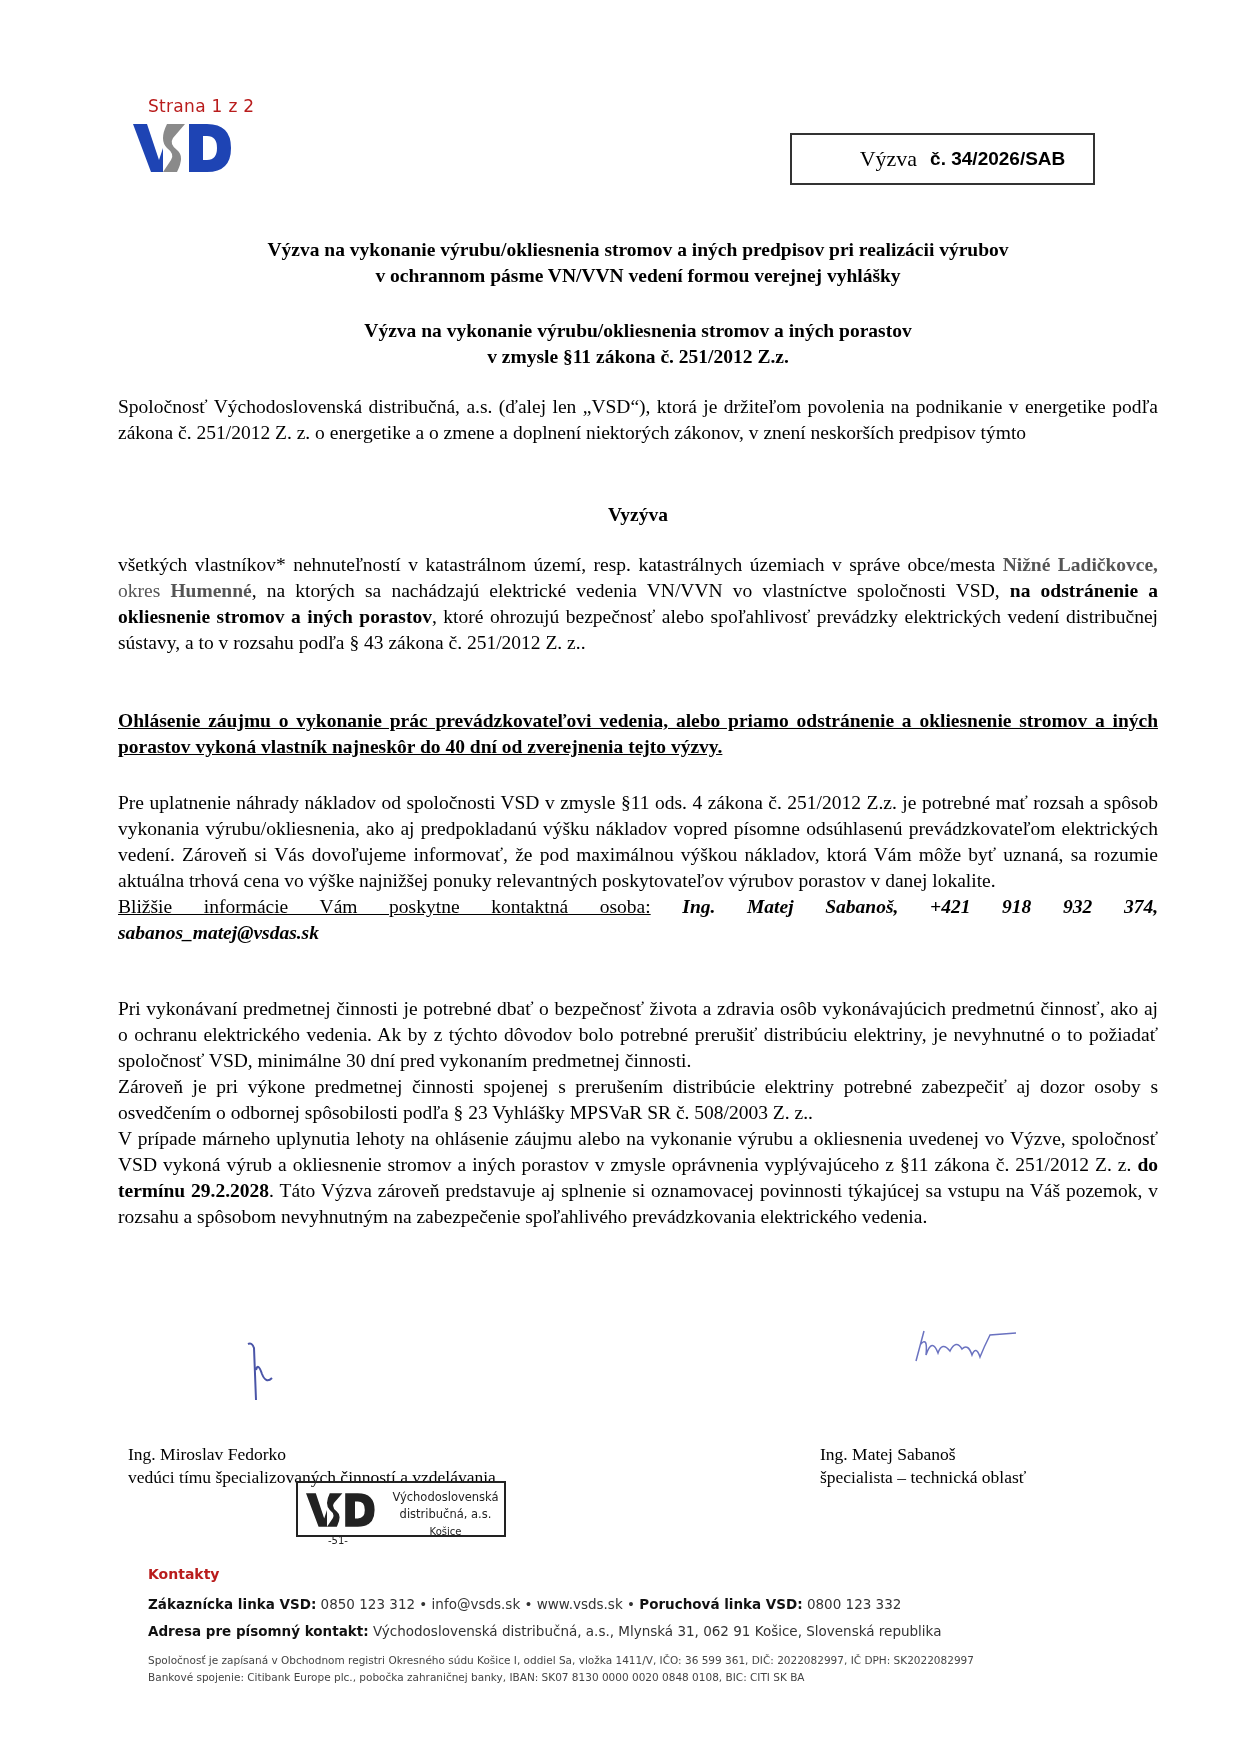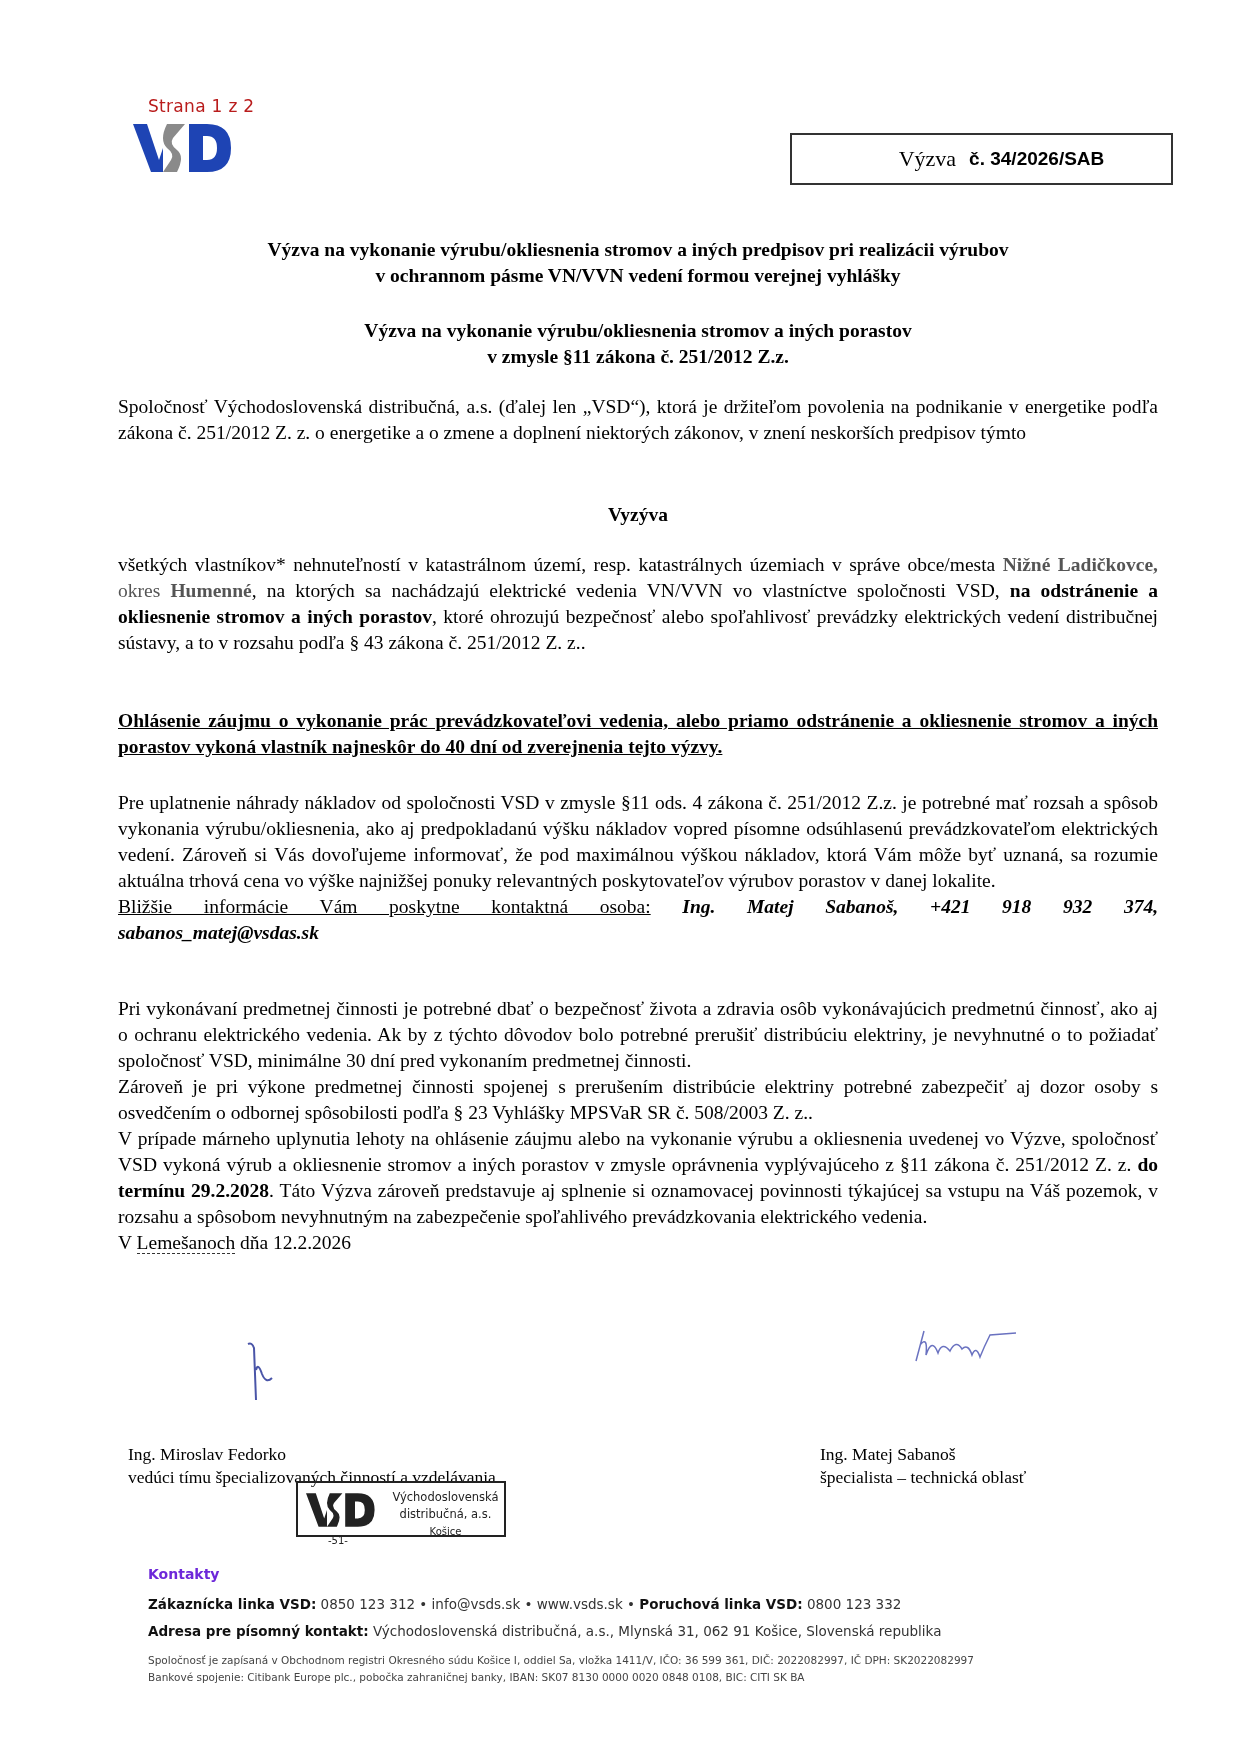--- a/index.html
+++ b/index.html
@@ -1,38 +1,38 @@
 <!DOCTYPE html>
 <html><head>
 <meta charset="utf-8">
 <style>
   html, body { margin:0; padding:0; background:#ffffff; }
   body { width:1241px; height:1755px; position:relative; overflow:hidden;
          font-family:"Liberation Serif", serif; color:#000; }
   .abs { position:absolute; }
   .page-label { left:148px; top:96px; font-family:"DejaVu Sans", sans-serif; font-size:17px; color:#b91c1c; letter-spacing:0.3px;text-align:right; }
   .logo { left:133px; top:122px; width:100px; height:52px; }
-  .ref-box { left:790px; top:133px; width:383px; height:52px; border:2px solid #333; box-sizing:border-box;
+  .ref-box { left:790px; top:133px; width:305px; height:52px; border:2px solid #333; box-sizing:border-box;
              display:flex; align-items:center; justify-content:center; font-size:22px; padding-left:40px; }
   .ref-box .num { font-family:"Liberation Sans", sans-serif; font-weight:bold; font-size:19px; margin-left:13px; }
   .title { left:118px; width:1040px; text-align:center; font-weight:bold; font-size:19.5px; line-height:26px; }
   .para { left:118px; width:1040px; font-size:19.5px; line-height:26px; text-align:justify; }
   .para p { margin:0; }
   .just-last { text-align-last:justify; }
   .grey { color:#555; font-weight:bold; }
   .u { text-decoration:underline; }
   .dotted { border-bottom:1px dashed #333; }
   .sig-name { font-size:17.5px; text-align:left; line-height:23px; }
   .stamp { left:296px; top:1481px; width:210px; height:56px; border:2px solid #222; box-sizing:border-box; }
   .stamp-logo { position:absolute; left:8px; top:6px; width:70px; height:42px; }
   .stamp-text { position:absolute; left:90px; top:6px; width:115px; text-align:center;
                 font-family:"DejaVu Sans", sans-serif; font-size:11.5px; line-height:17px; color:#222; }
   .stamp-num { position:absolute; left:30px; top:52px; font-family:"DejaVu Sans", sans-serif; font-size:10px; color:#222; }
   .footer { left:148px; font-family:"DejaVu Sans", sans-serif; color:#333; }
-  .contacts-title { top:1566px; font-size:14px; font-weight:bold; color:#6d28d9; }
+  .contacts-title { top:1566px; font-size:14px; font-weight:bold; color:#b91c1c; }
   .f1 { top:1596px; font-size:13.5px; }
   .f2 { top:1623px; font-size:13.5px; }
   .f3 { top:1654px; font-size:10.5px; color:#444; }
   .f4 { top:1671px; font-size:10.5px; color:#444; }
   .footer b { color:#111; }
 </style>
 </head>
 <body>
 
 <div class="abs page-label">Strana 1 z 2</div>
@@ -75,21 +75,20 @@
 <div class="abs para" style="top:790px;">
   <p>Pre uplatnenie náhrady nákladov od spoločnosti VSD v zmysle §11 ods. 4 zákona č. 251/2012 Z.z. je potrebné mať rozsah a spôsob vykonania výrubu/okliesnenia, ako aj predpokladanú výšku nákladov vopred písomne odsúhlasenú prevádzkovateľom elektrických vedení. Zároveň si Vás dovoľujeme informovať, že pod maximálnou  výškou nákladov, ktorá Vám môže byť uznaná, sa rozumie aktuálna trhová cena vo výške najnižšej ponuky relevantných poskytovateľov výrubov porastov v danej lokalite.</p>
   <p class="just-last"><span class="u">Bližšie informácie Vám poskytne kontaktná osoba:</span> <b><i>Ing. Matej Sabanoš, +421 918 932 374,</i></b></p>
   <p><b><i>sabanos_matej@vsdas.sk</i></b></p>
 </div>
 
 <div class="abs para" style="top:996px;">
   <p>Pri vykonávaní predmetnej činnosti je potrebné dbať o bezpečnosť života a zdravia osôb vykonávajúcich predmetnú činnosť, ako aj o ochranu elektrického vedenia. Ak by z týchto dôvodov bolo potrebné prerušiť distribúciu elektriny, je nevyhnutné o to požiadať spoločnosť VSD, minimálne 30 dní pred vykonaním predmetnej činnosti.</p>
   <p>Zároveň je pri výkone predmetnej činnosti spojenej s prerušením distribúcie elektriny potrebné zabezpečiť aj dozor osoby s osvedčením o odbornej spôsobilosti podľa § 23 Vyhlášky MPSVaR SR č. 508/2003 Z. z..</p>
   <p><span>V prípade márneho uplynutia lehoty na ohlásenie záujmu alebo na vykonanie výrubu a okliesnenia uvedenej vo Výzve, spoločnosť VSD vykoná výrub a okliesnenie stromov a iných porastov v zmysle oprávnenia vyplývajúceho z §11 zákona č. 251/2012 Z. z. </span><b>do termínu 29.2.2028</b><span>. Táto Výzva zároveň predstavuje aj splnenie si oznamovacej povinnosti týkajúcej sa vstupu na Váš pozemok, v rozsahu a spôsobom nevyhnutným na zabezpečenie spoľahlivého prevádzkovania elektrického vedenia.</span></p>
-  <p><span>V </span><span class="dotted">Lemešanoch</span><span> dňa 12.2.2026</span></p>
 </div>
 
 <svg class="abs" style="left:242px; top:1340px;" width="60" height="70" viewBox="0 0 60 70">
   <path d="M6,4 Q10,2 12,8 L14,60 M14,30 Q16,22 20,34 Q24,44 30,38" stroke="#4a55a8" stroke-width="2" fill="none"></path>
 </svg>
 
 <svg class="abs" style="left:910px; top:1325px;" width="110" height="50" viewBox="0 0 110 50">
   <path d="M6,36 L14,6 M10,20 Q18,10 16,30 Q22,12 28,28 Q32,16 40,26 Q46,14 52,24 Q58,18 62,30 Q66,20 70,32 Q74,22 80,10 L106,8" stroke="#6a72c0" stroke-width="1.5" fill="none"></path>
 </svg>
 

